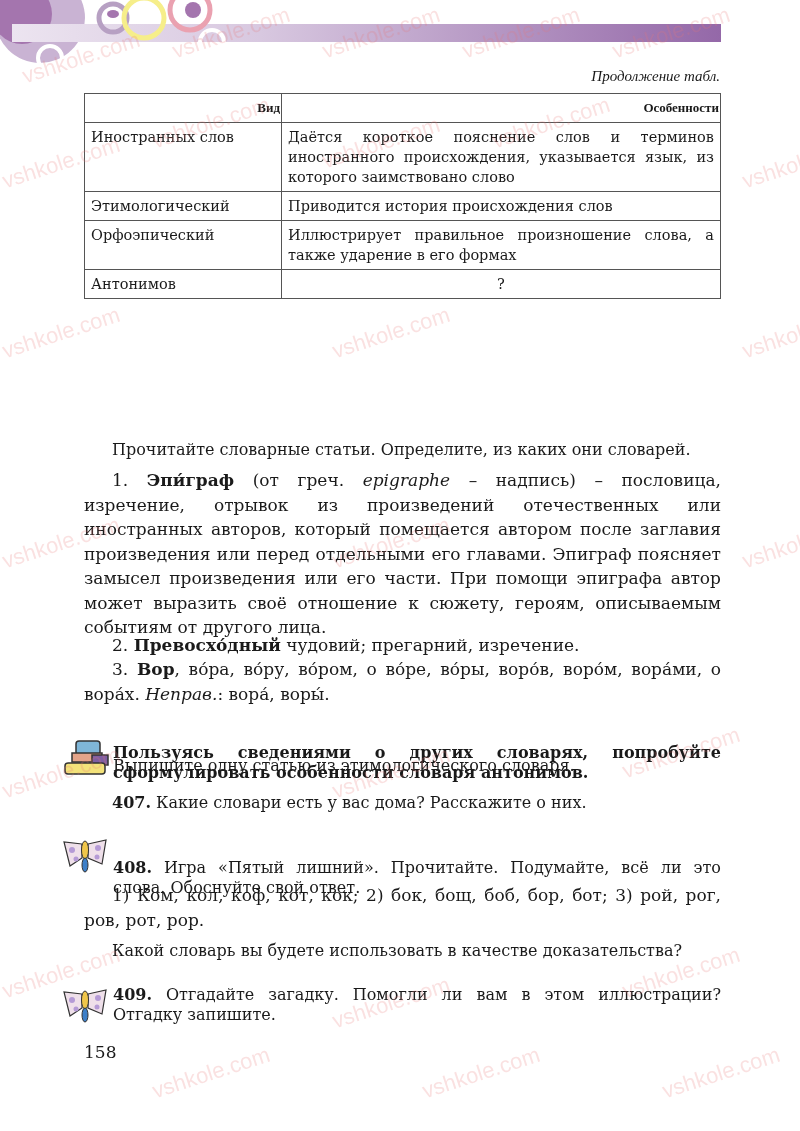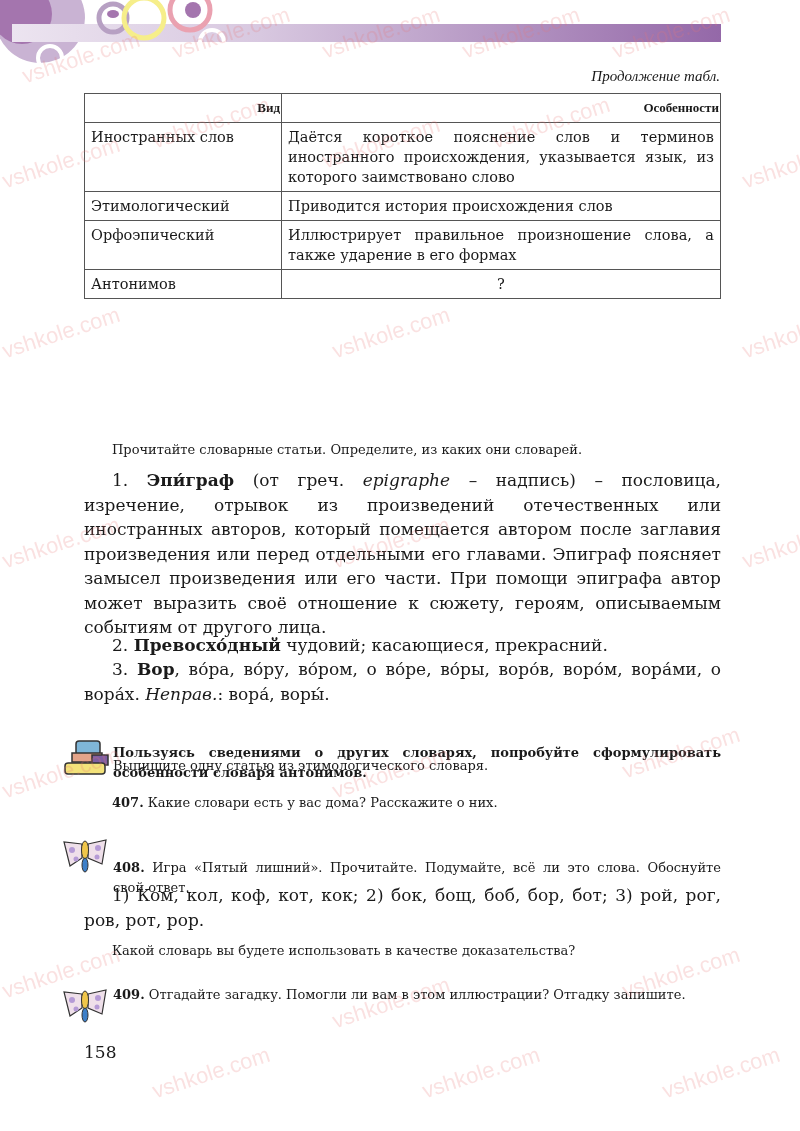--- a/index.html
+++ b/index.html
@@ -14,21 +14,21 @@
   .wm { position:absolute; color:rgba(230,120,120,0.22); font-family:"Liberation Sans", sans-serif; font-size:22px; transform:rotate(-18deg); white-space:nowrap; }
   .cont { position:absolute; right:80px; top:68px; font-style:italic; font-size:15px; font-family:"Liberation Serif", serif; }
   table.dict { position:absolute; left:84px; top:93px; width:637px; border-collapse:collapse; font-size:14.5px; }
   table.dict th, table.dict td { border:1.5px solid #555; vertical-align:top; line-height:20px; }
   table.dict th { font-weight:bold; font-size:13px; height:26px; text-align:right; vertical-align:middle; font-family:"Liberation Serif", serif; }
   table.dict td { padding:4px 6px 4px 6px; }
   table.dict td.kind { width:184px; }
   table.dict td.feat { text-align:justify; }
   table.dict td.center { text-align:center; }
   .block { position:absolute; left:84px; width:637px; text-align:justify; }
-  .q { font-size:13px; line-height:20px; }
+  .q { font-size:16px; line-height:20px; }
   .entry { font-size:17px; line-height:24.5px; }
   .indent { text-indent:28px; }
   .ind2 { padding-left:28px; }
   b { font-weight:bold; }
   i { font-style:italic; }
   .icon-abs { position:absolute; }
   .pagenum { position:absolute; left:84px; top:1042px; font-size:17px; }
 </style>
 </head>
 <body>
@@ -86,21 +86,21 @@
 
 <div class="block q ind2" style="top:440px;">Прочитайте словарные статьи. Определите, из каких они словарей.</div>
 
 <div class="block entry indent" style="top:468px;">
   <span>1.</span>
   <b>Эпи́граф</b><span> (от греч. </span><i>epigraphe</i><span> – надпись) – пословица, изречение, отрывок из произведений отечественных или иностранных авторов, который помещается автором после заглавия произведения или перед отдельными его главами. Эпиграф поясняет замысел произведения или его части. При помощи эпиграфа автор может выразить своё отношение к сюжету, героям, описываемым событиям от другого лица.</span>
 </div>
 
 <div class="block entry indent" style="top:633px;">
   <span>2.</span>
-  <b>Превосхо́дный</b><span> чудовий; касающиеся, прекрасний.</span>
+  <b>Превосхо́дный</b><span> чудовий; прегарний, изречение.</span>
 </div>
 
 <div class="block entry indent" style="top:657px;">
   <span>3.</span>
   <b>Вор</b><span>, во́ра, во́ру, во́ром, о во́ре, во́ры, воро́в, воро́м, вора́ми, о вора́х. </span><i>Неправ.</i><span>: вора́, воры́.</span>
 </div>
 
 <div class="icon-abs" style="left:62px; top:737px;">
   <svg width="50" height="40" viewBox="0 0 50 40">
     <rect x="14" y="4" width="24" height="14" rx="3" fill="#7fb6d8" stroke="#333" stroke-width="1.5"></rect>

